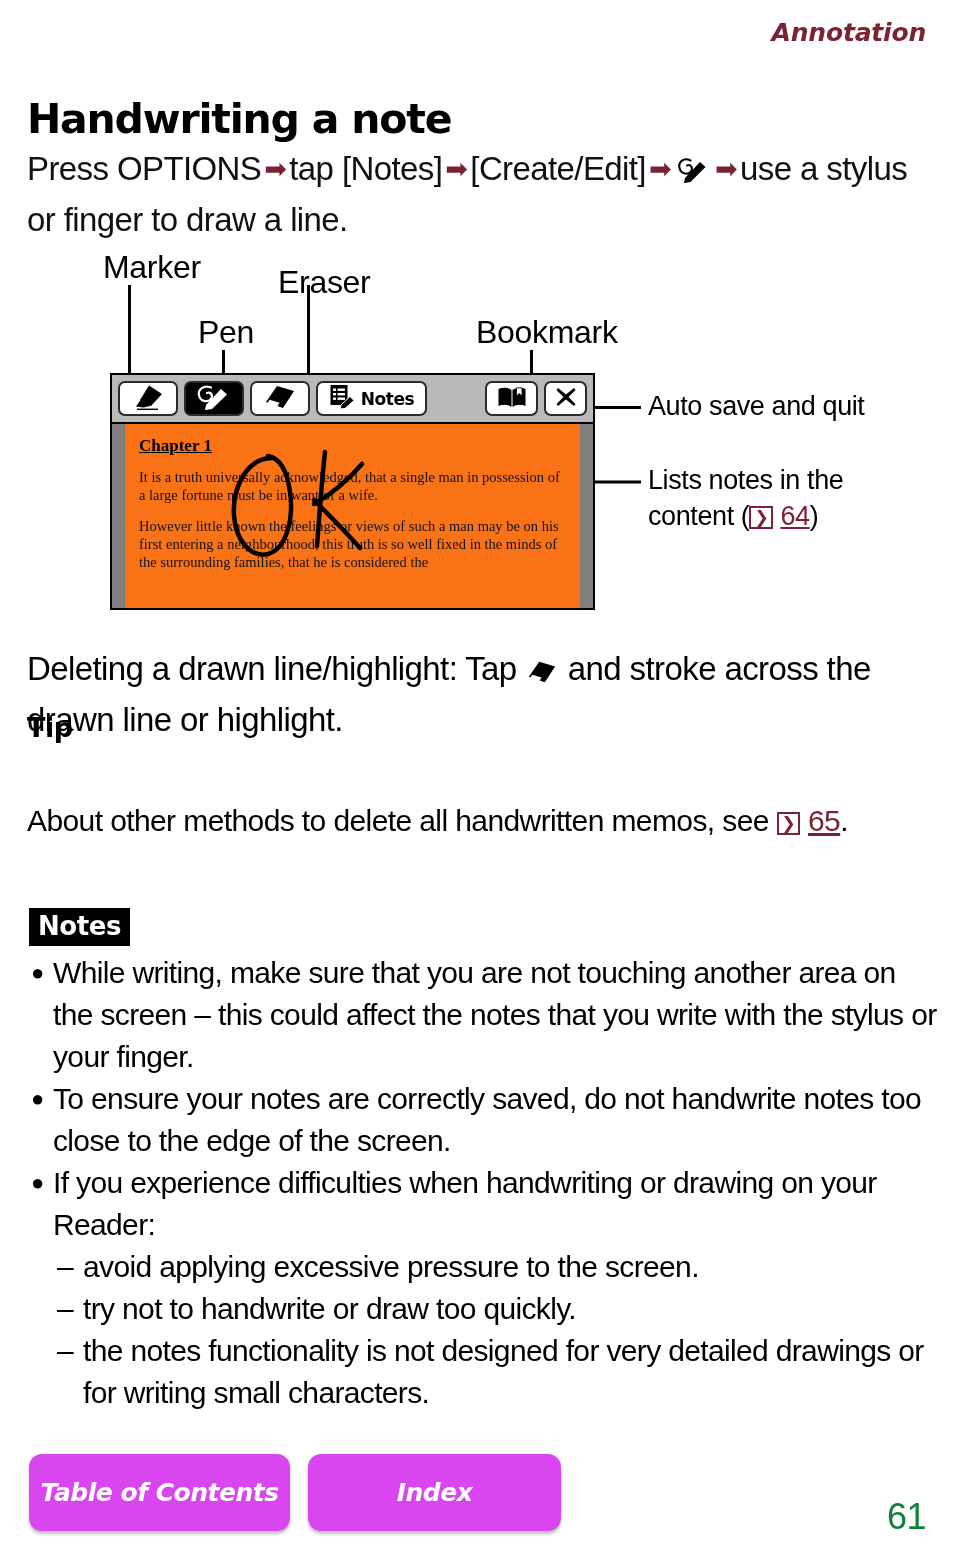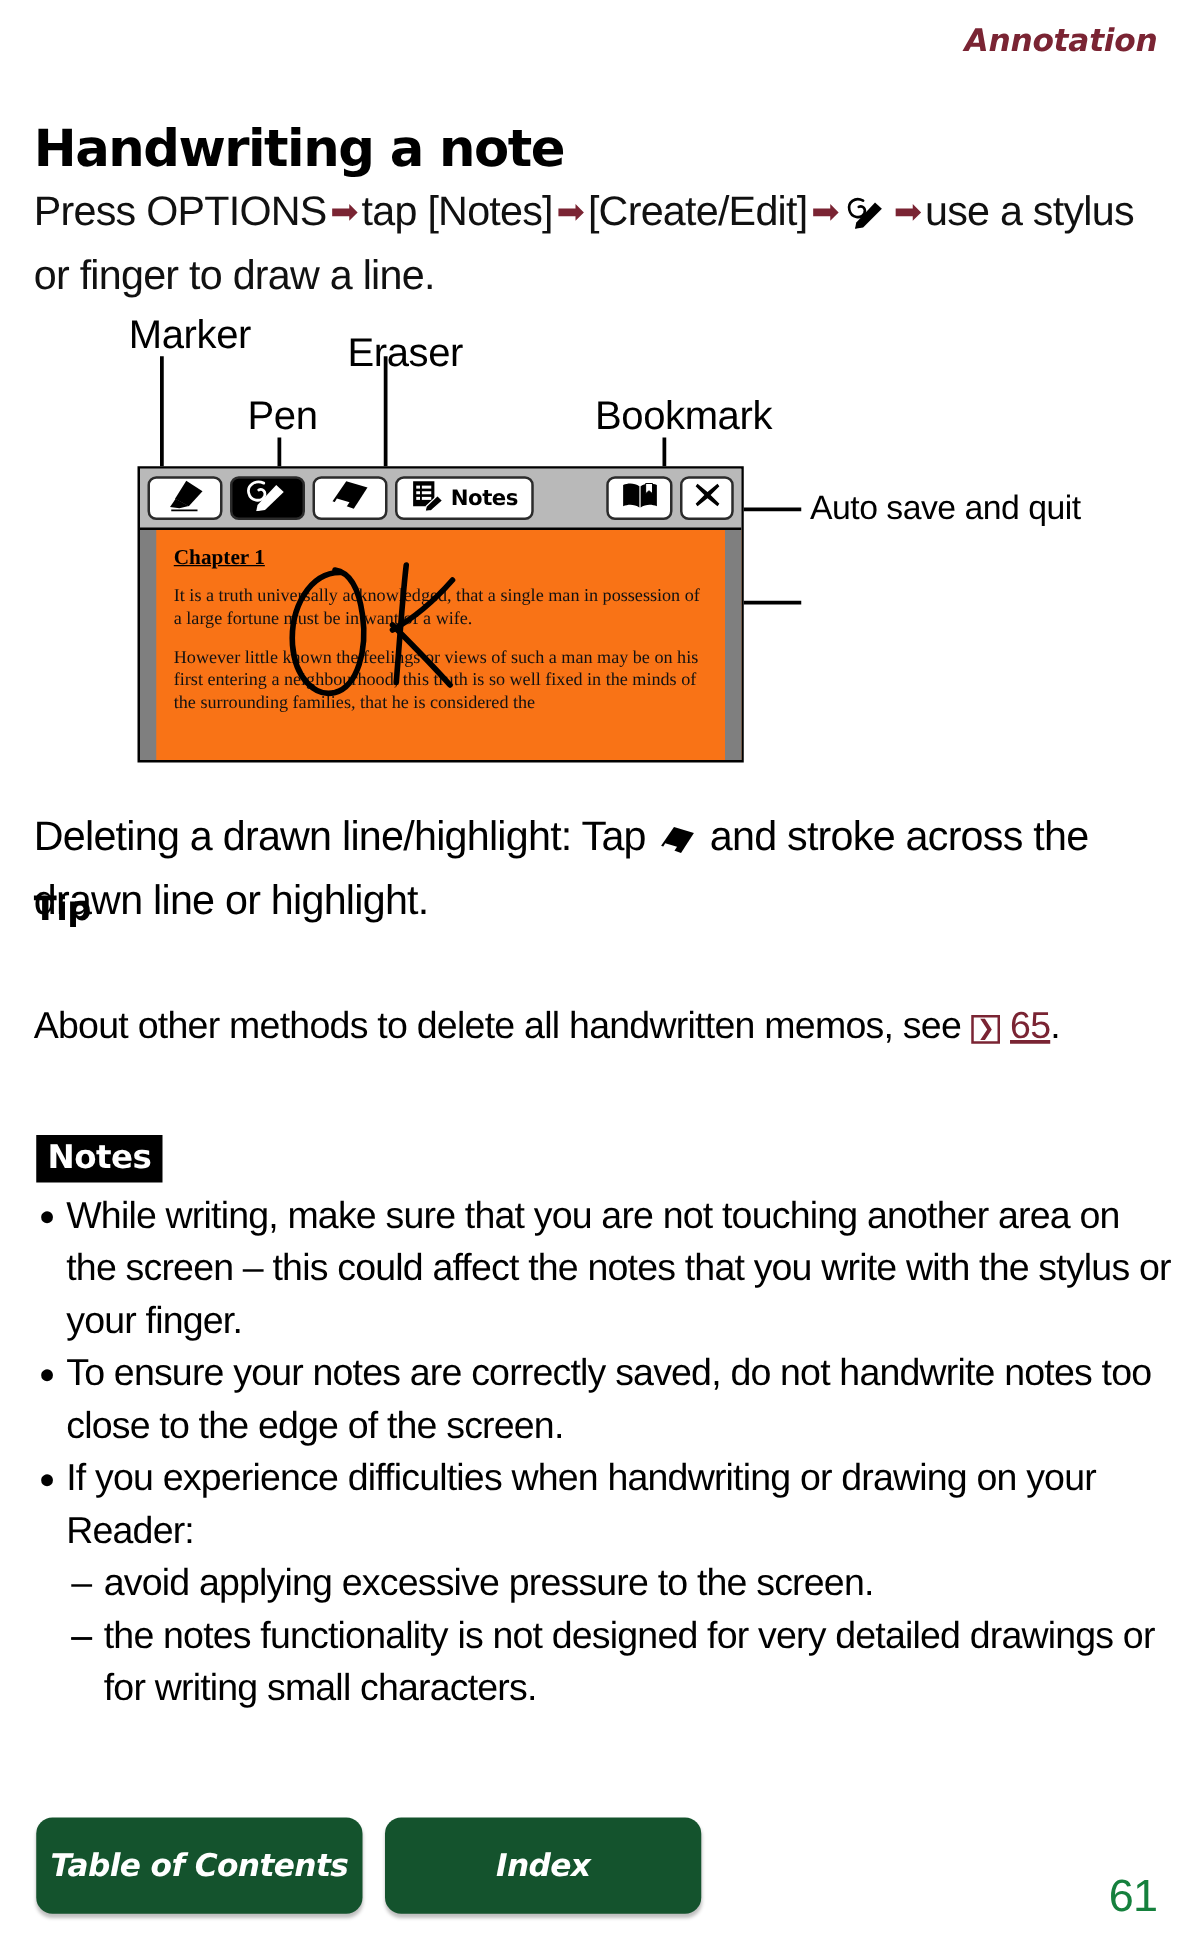--- a/index.html
+++ b/index.html
@@ -283,21 +283,21 @@
 
   
   .footer-buttons {
     position: absolute;
     left: 29px;
     top: 1454px;
     display: flex;
     gap: 18px;
   }
   .foot-btn {
-    background: #14532d;
+    background: #d946ef;
     border-radius: 13px;
     height: 77px;
     display: flex;
     align-items: center;
     justify-content: center;
     color: #ffffff;
     font-family: "DejaVu Sans", sans-serif;
     font-style: italic;
     font-weight: bold;
     font-size: 25px;
@@ -348,20 +348,25 @@
 
   <div class="callout-line" style="left:585px; top:166px; width:56px; height:3px;"></div>
   <div class="callout-dot" style="left:556px; top:163px;"></div>
 
   <svg style="position:absolute; left:0; top:0; width:954px; height:395px; pointer-events:none;">
     <path d="M400 172 L400 236 Q400 242 406 242 L641 242" fill="none" stroke="#000" stroke-width="3"></path>
     <circle cx="400" cy="168" r="4.5" fill="#000"></circle>
   </svg>
 
   <div class="side-note" style="left:648px; top:148px;">Auto save and quit</div>
+  <div class="side-note" style="left:648px; top:222px;">
+    <span>Lists notes in the</span><br>
+    <span>content (</span><span class="pgref">❯</span>
+    <span class="pgnum">64</span><span>)</span>
+  </div>
 
   <div class="device">
 
     <div class="device-toolbar">
 
       <div class="tb-btn w-icon">
         <span>
           <svg width="34" height="26" viewBox="0 0 34 26">
             <path d="M18 1.5 L31 10 L20 22 L9 16 Z" fill="#000"></path>
             <path d="M9.5 16 L5 22.5 L12.5 23.5 L20 21.8 Z" fill="#000"></path>
@@ -471,20 +476,21 @@
   <div class="note-item">
     <span class="bullet">●</span>
     <span>If you experience difficulties when handwriting or drawing on your Reader:</span>
   </div>
   <div class="sub-item">
     <span class="dash">–</span>
     <span>avoid applying excessive pressure to the screen.</span>
   </div>
   <div class="sub-item">
     <span class="dash">–</span>
+    <span>try not to handwrite or draw too quickly.</span>
   </div>
   <div class="sub-item">
     <span class="dash">–</span>
     <span>the notes functionality is not designed for very detailed drawings or for writing small characters.</span>
   </div>
 </div>
 
 <div class="footer-buttons">
   <div class="foot-btn toc">Table of Contents</div>
   <div class="foot-btn index">Index</div>

